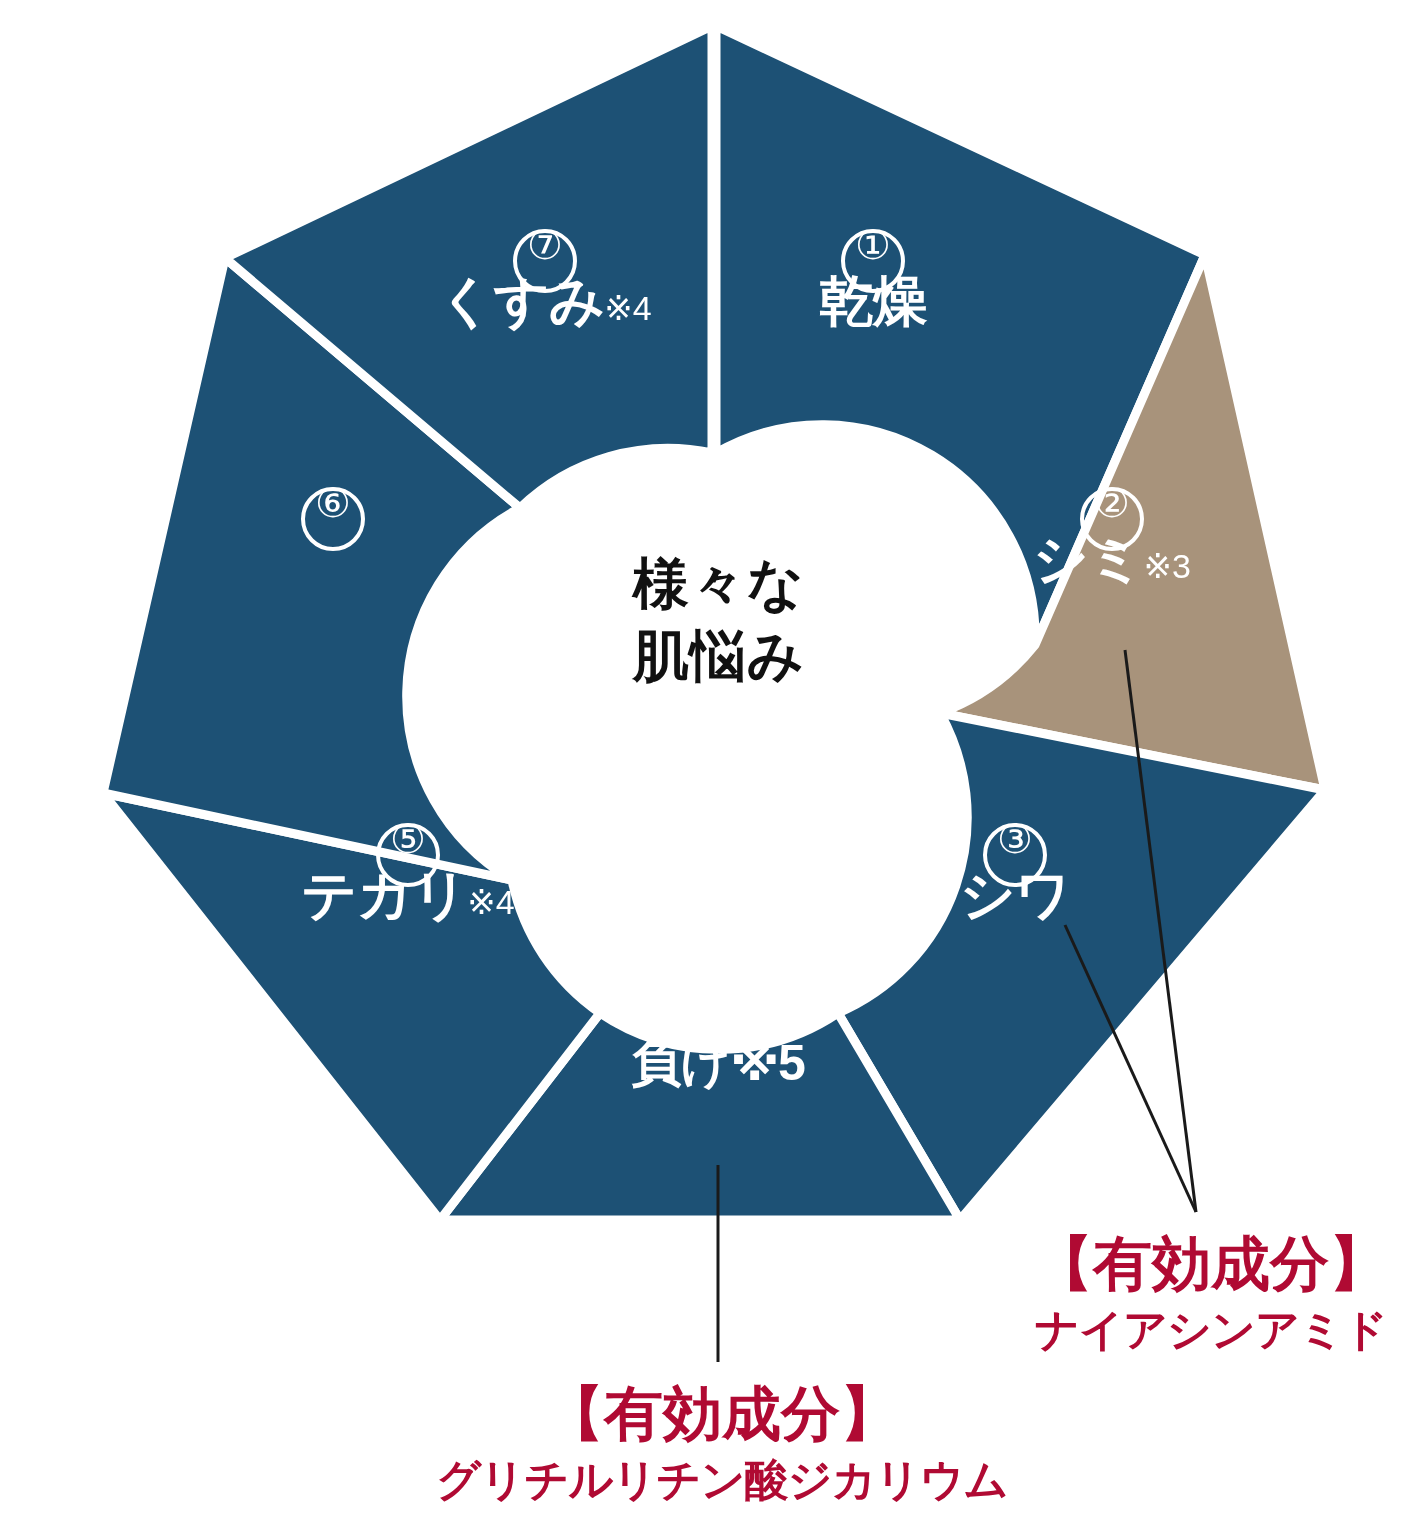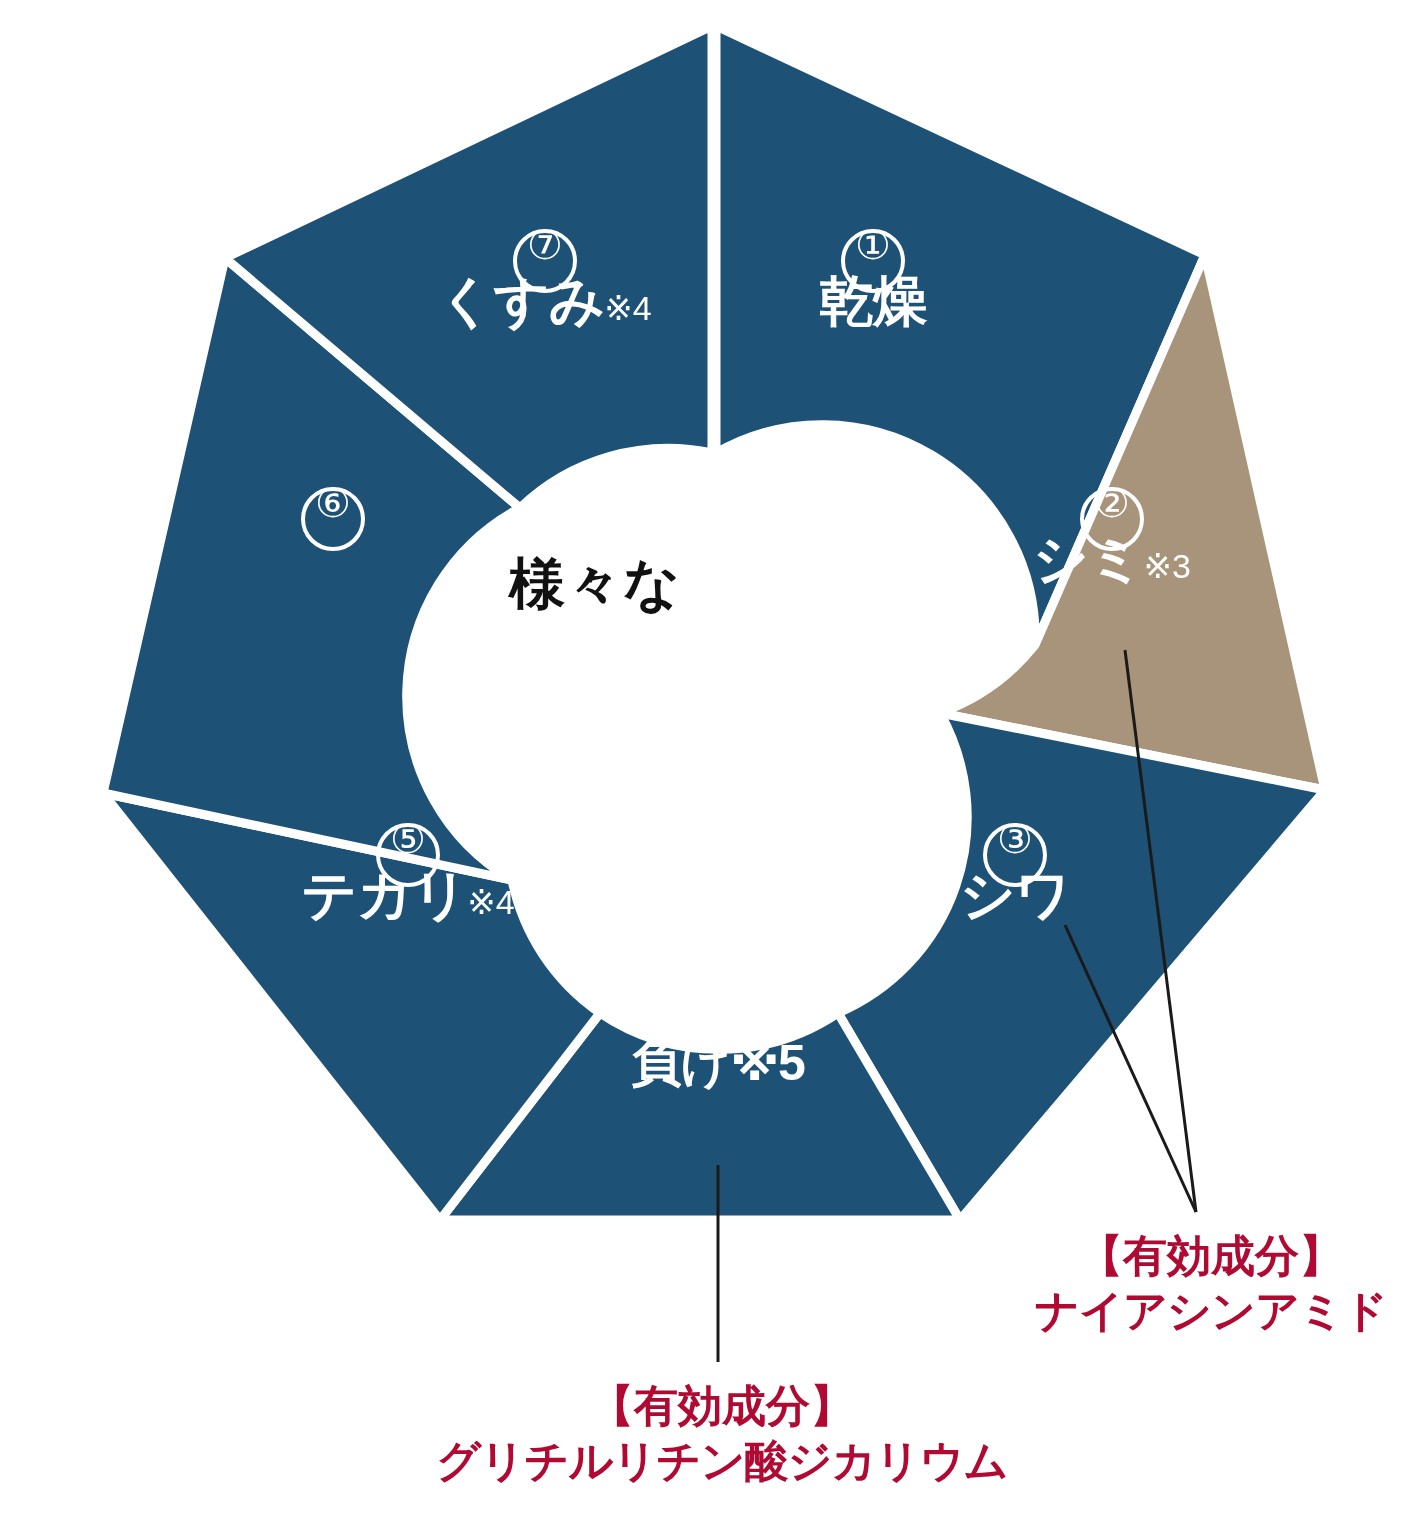--- a/index.html
+++ b/index.html
@@ -61,37 +61,38 @@
     display: block;
     font-size: 50px;
     font-weight: bold;
     letter-spacing: -1px;
   }
   .center-label {
     position: absolute;
     left: 509px;
     top: 548px;
     width: 420px;
+    text-align: center;
     color: #111111;
     font-size: 56px;
     font-weight: bold;
     line-height: 1.28;
     letter-spacing: 1px;
   }
   .ingredient {
     position: absolute;
     text-align: center;
     color: #B00A33;
     font-weight: bold;
     line-height: 1.25;
     white-space: nowrap;
   }
   .ingredient .ing-head {
     display: block;
-    font-size: 44px;
+    font-size: 59px;
     letter-spacing: 0px;
   }
   .ingredient .ing-name {
     display: block;
     font-size: 44px;
     letter-spacing: -1px;
   }
   #ingredient-niacinamide {
     right: 6px;
     top: 1228px;
@@ -172,20 +173,21 @@
     <span class="seg-num">⑥</span>
   </div>
 
   <div class="seg-label" id="label-7" style="left:385px; top:225px; width:320px;">
     <span class="seg-num">⑦</span>
     <span class="seg-text"><span>くすみ</span><span class="sup">※4</span></span>
   </div>
 
   <div class="center-label">
     <span>様々な</span><br>
+    <span>肌悩み</span>
   </div>
 
   <div class="ingredient" id="ingredient-niacinamide">
     <span class="ing-head">【有効成分】</span>
     <span class="ing-name">ナイアシンアミド</span>
   </div>
 
   <div class="ingredient" id="ingredient-glycyrrhizinate">
     <span class="ing-head">【有効成分】</span>
     <span class="ing-name">グリチルリチン酸ジカリウム</span>

